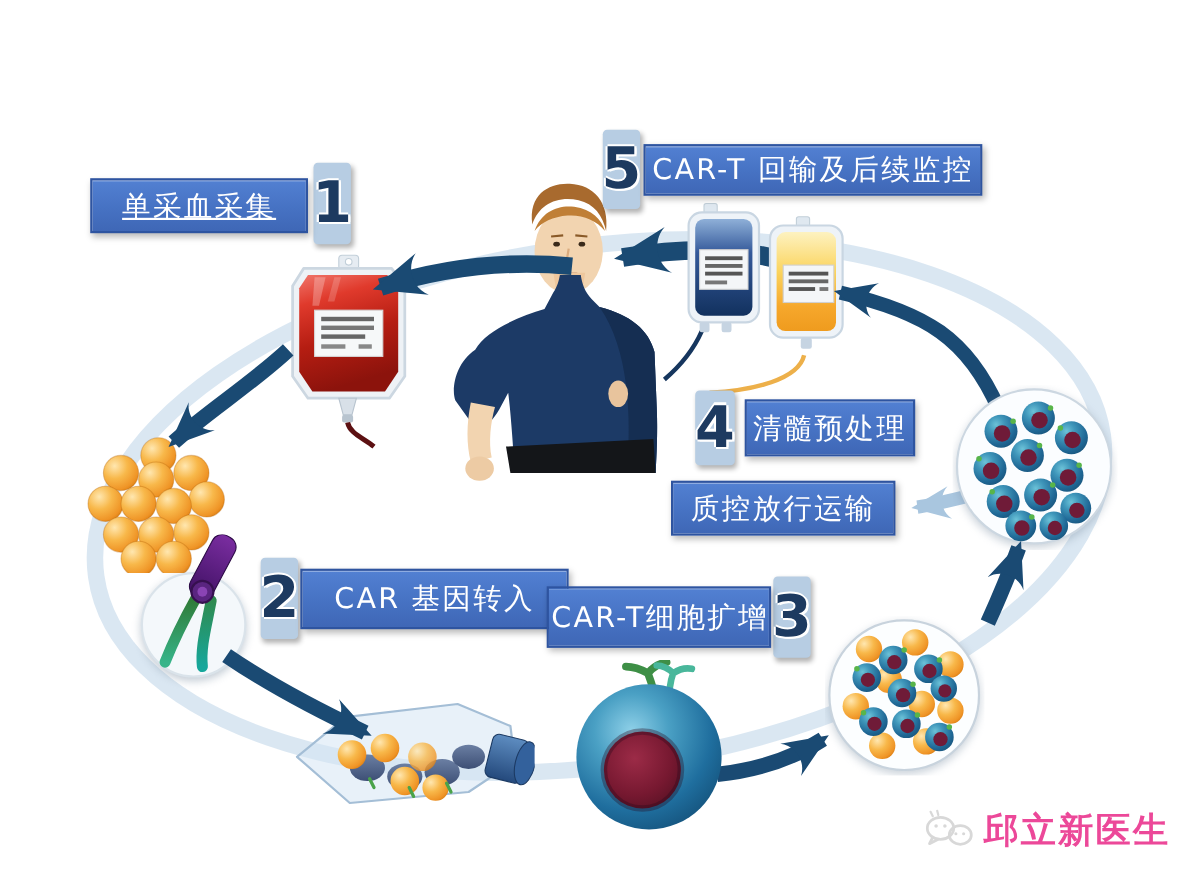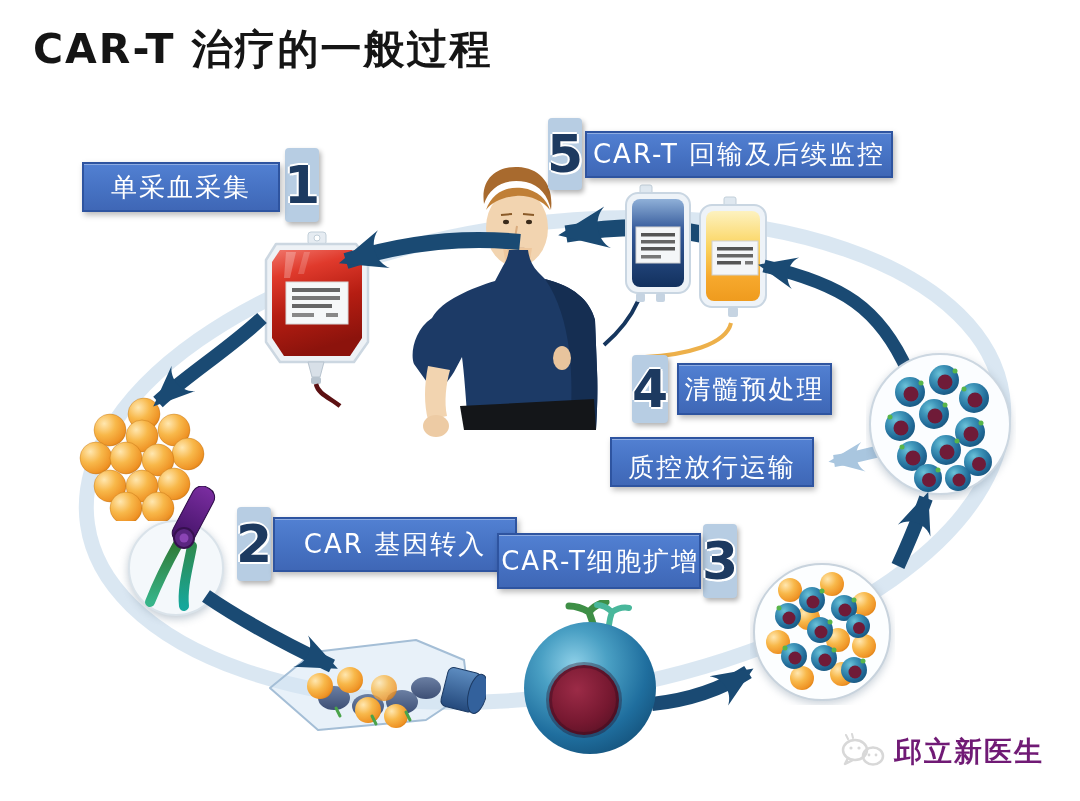--- a/index.html
+++ b/index.html
@@ -12,21 +12,21 @@
             border:2px solid #2e54a0;color:#fff;font-size:26px;letter-spacing:2px;
             box-shadow:2px 3px 6px rgba(0,0,0,.28), inset 0 1px 0 rgba(255,255,255,.35);
             z-index:10;box-sizing:border-box;white-space:nowrap;}
   .num-tab{background:#b7cde3;border-radius:4px;z-index:9;
            box-shadow:2px 3px 5px rgba(0,0,0,.3);}
   .step-num{display:flex;align-items:center;justify-content:center;
             font-size:52px;font-weight:800;color:#1d3a60;z-index:11;
             text-shadow:-2px 0 0 #fff,2px 0 0 #fff,0 -2px 0 #fff,0 2px 0 #fff,2px 2px 0 #fff;}
   .layer{position:absolute;left:0;top:0;pointer-events:none;}
   #watermark{left:840px;top:733px;display:flex;align-items:center;gap:8px;z-index:12;}
-  #watermark .wm-text{font-size:28px;font-weight:700;color:#701a75;
+  #watermark .wm-text{font-size:32px;font-weight:700;color:#ec4899;
             text-shadow:1px 1px 0 #ffffff;letter-spacing:2px;}
 </style>
 </head>
 <body>
 
 <div id="stage">
 
   <svg class="layer" width="1080" height="801" style="z-index:1">
     <ellipse cx="545" cy="460" rx="462" ry="236" fill="none" stroke="#c2d7e9" stroke-width="15" opacity="0.6" transform="rotate(-8 545 460)"></ellipse>
   </svg>
@@ -360,24 +360,23 @@
           <circle cx="92" cy="128" r="13" fill="url(#gTeal)"></circle>
           <circle cx="93" cy="130" r="6.5" fill="#6f1b38"></circle>
         </g>
     </g>
   </svg>
 
   <svg class="layer" width="1080" height="801" style="z-index:8">
     <path d="M 898 566 C 908 544 918 520 926 498" fill="none" stroke="#1a4a73" stroke-width="14" marker-end="url(#mDark)"></path>
   </svg>
 
-  <div id="title" class="abs">CAR-T 治疗的一般过程</div>
 
   <div class="abs num-tab" style="left:285px;top:148px;width:34px;height:74px;"></div>
-  <div class="abs step-box" style="left:82px;top:162px;width:198px;height:50px;">
+  <div class="abs step-box" style="left:82px;top:162px;width:198px;height:50px;text-decoration:underline;">
     <span>单采血采集</span>
   </div>
   <div class="abs step-num" style="left:285px;top:148px;width:34px;height:74px;">1</div>
 
   <div class="abs num-tab" style="left:548px;top:118px;width:34px;height:72px;"></div>
   <div class="abs step-box" style="left:585px;top:131px;width:308px;height:47px;">
     <span>CAR-T 回输及后续监控</span>
   </div>
   <div class="abs step-num" style="left:548px;top:118px;width:34px;height:72px;">5</div>
 
@@ -393,21 +392,21 @@
     <span>CAR-T细胞扩增</span>
   </div>
   <div class="abs step-num" style="left:703px;top:524px;width:34px;height:74px;">3</div>
 
   <div class="abs num-tab" style="left:632px;top:355px;width:36px;height:68px;"></div>
   <div class="abs step-box" style="left:677px;top:363px;width:155px;height:52px;">
     <span>清髓预处理</span>
   </div>
   <div class="abs step-num" style="left:632px;top:355px;width:36px;height:68px;">4</div>
 
-  <div class="abs step-box" style="left:610px;top:437px;width:204px;height:50px;align-items:flex-end;">
+  <div class="abs step-box" style="left:610px;top:437px;width:204px;height:50px;">
     <span>质控放行运输</span>
   </div>
 
   <div id="watermark" class="abs">
     <svg width="46" height="38" viewBox="0 0 46 38">
       <path d="M 6 2 L 8 6 M 12 1 L 13 5" stroke="#d8d8d8" stroke-width="2" fill="none" stroke-linecap="round"></path>
       <ellipse cx="15" cy="17" rx="12" ry="10" fill="none" stroke="#d8d8d8" stroke-width="2.5"></ellipse>
       <path d="M 8 25 L 5 31 L 13 27" fill="none" stroke="#d8d8d8" stroke-width="2.5" stroke-linejoin="round"></path>
       <ellipse cx="33" cy="23" rx="10" ry="8.5" fill="none" stroke="#d8d8d8" stroke-width="2.5"></ellipse>
       <circle cx="11" cy="15" r="1.6" fill="#d8d8d8"></circle>

